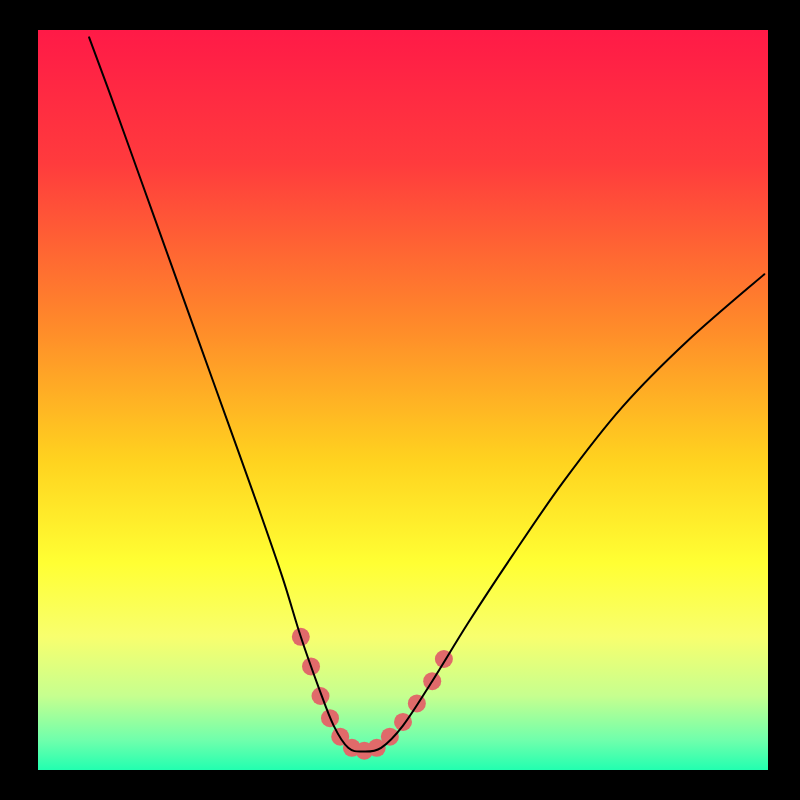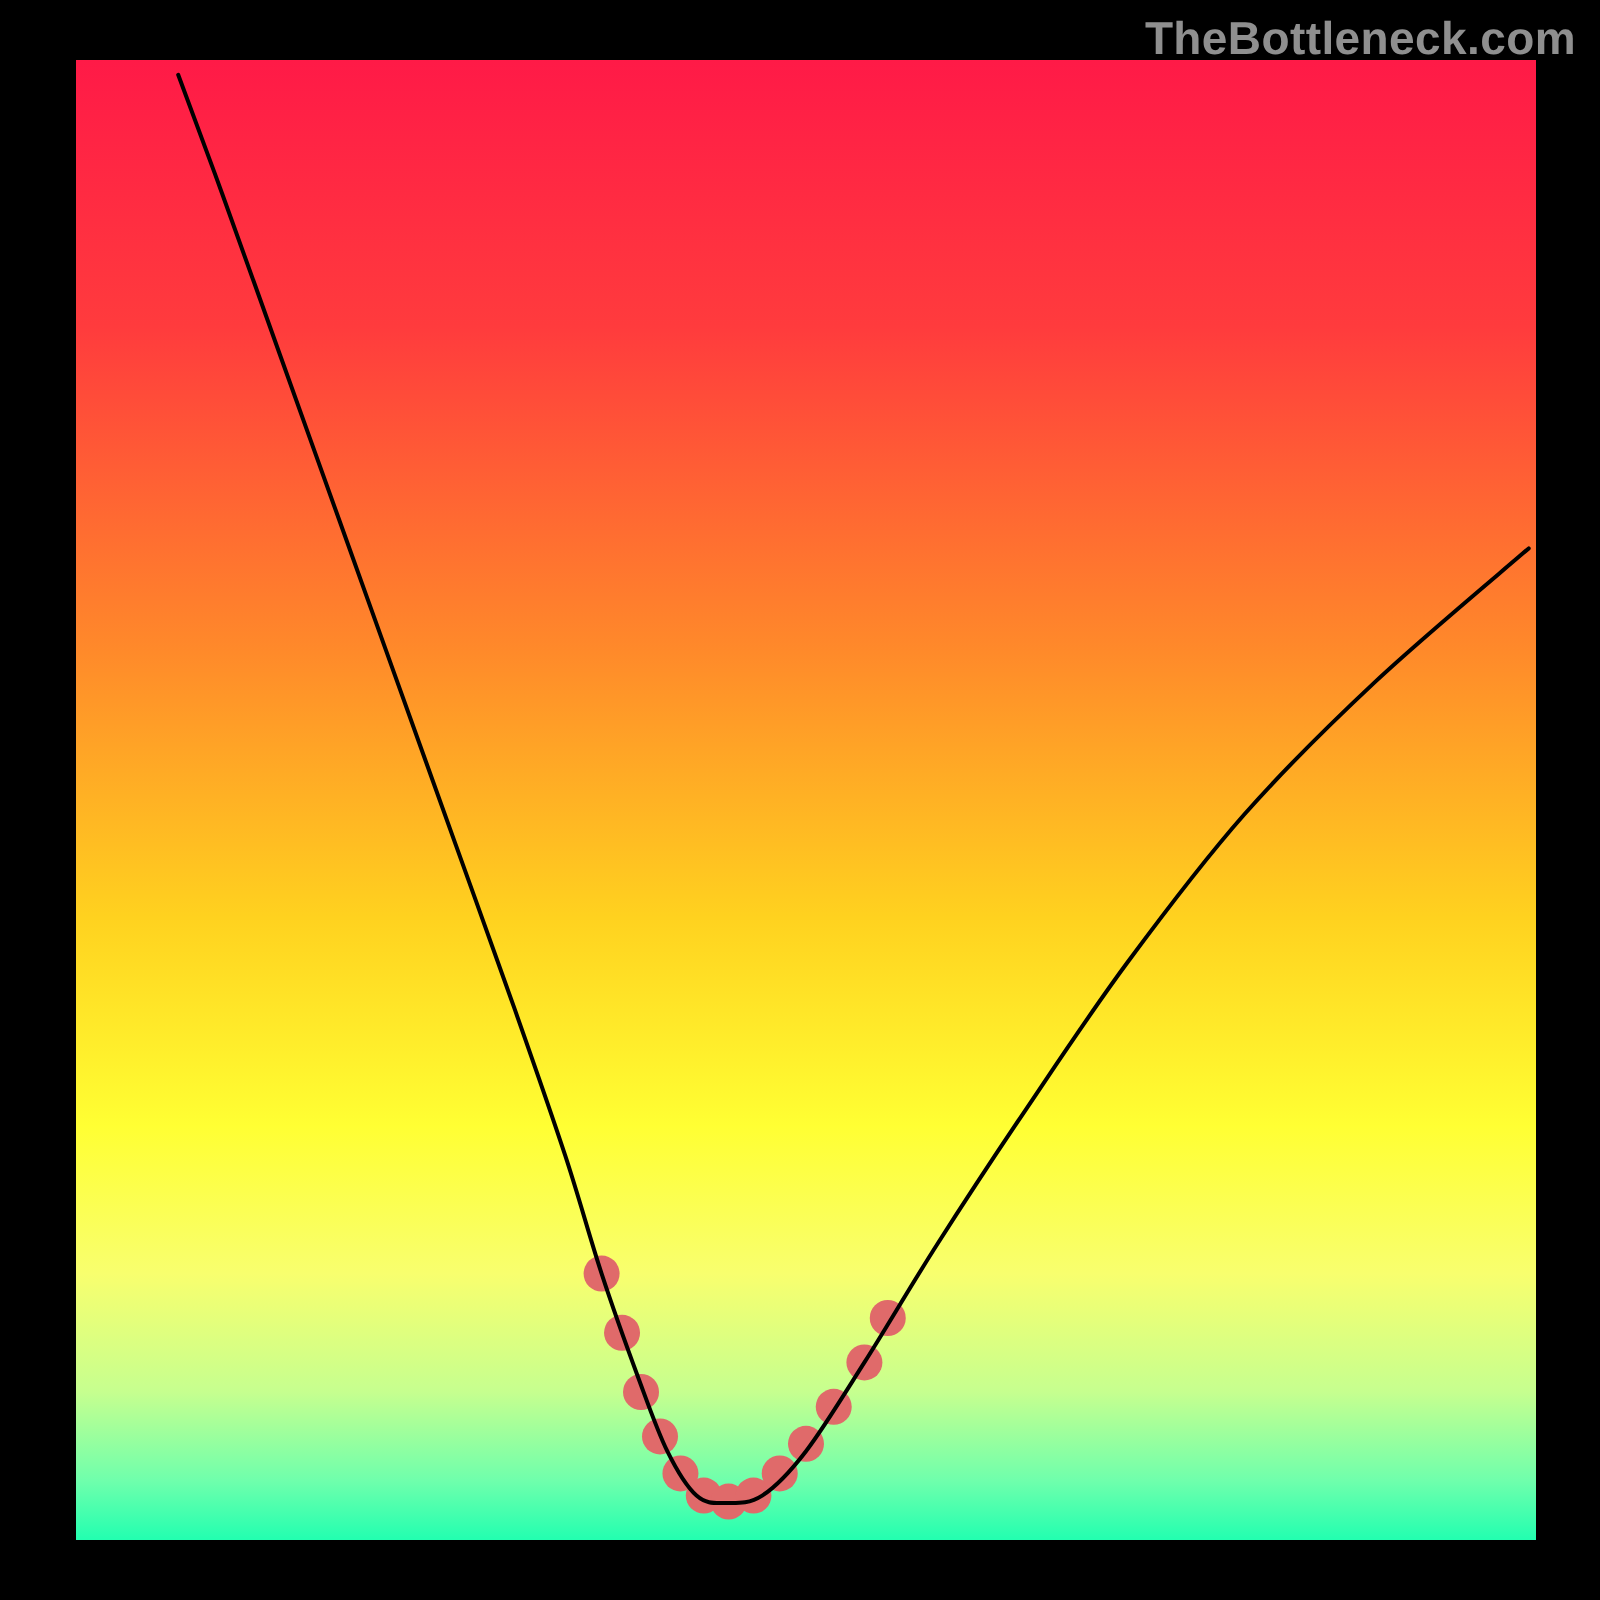--- a/index.html
+++ b/index.html
@@ -71,14 +71,13 @@
           <circle cx="338.72" cy="717.80" r="9" fill="#e06a6a"></circle>
           <circle cx="351.86" cy="706.70" r="9" fill="#e06a6a"></circle>
           <circle cx="365.00" cy="691.90" r="9" fill="#e06a6a"></circle>
           <circle cx="378.87" cy="673.40" r="9" fill="#e06a6a"></circle>
           <circle cx="394.20" cy="651.20" r="9" fill="#e06a6a"></circle>
           <circle cx="405.88" cy="629.00" r="9" fill="#e06a6a"></circle>
         </g>
       <path fill="none" stroke-linecap="round" stroke-linejoin="round" d="M 51.1 7.399999999999977 C 54.75 17.27 64.48 43.17 73.00 66.60 C 81.52 90.03 92.47 120.87 102.20 148.00 C 111.93 175.13 121.67 202.27 131.40 229.40 C 141.13 256.53 150.87 283.67 160.60 310.80 C 170.33 337.93 180.07 365.07 189.80 392.20 C 199.53 419.33 209.88 447.70 219.00 473.60 C 228.13 499.50 237.25 525.40 244.55 547.60 C 251.85 569.80 256.72 588.30 262.80 606.80 C 268.88 625.30 275.57 643.80 281.05 658.60 C 286.53 673.40 290.78 685.73 295.65 695.60 C 300.52 705.47 305.38 713.48 310.25 717.80 C 315.12 722.12 319.38 721.50 324.85 721.50 C 330.33 721.50 336.41 722.12 343.10 717.80 C 349.79 713.48 356.48 706.70 365.00 695.60 C 373.52 684.50 383.25 668.47 394.20 651.20 C 405.15 633.93 417.32 612.97 430.70 592.00 C 444.08 571.03 458.68 548.83 474.50 525.40 C 490.32 501.97 507.35 476.07 525.60 451.40 C 543.85 426.73 563.32 400.83 584.00 377.40 C 604.68 353.97 625.98 333.00 649.70 310.80 C 673.43 288.60 713.58 255.30 726.35 244.20" stroke="#000000" stroke-width="2"></path>
     </svg>
   </div>
-  <div class="watermark" style="right: 12px; top: 6px; font-size: 23px;">TheBottleneck.com</div>
 </div>
 
 </body></html>

